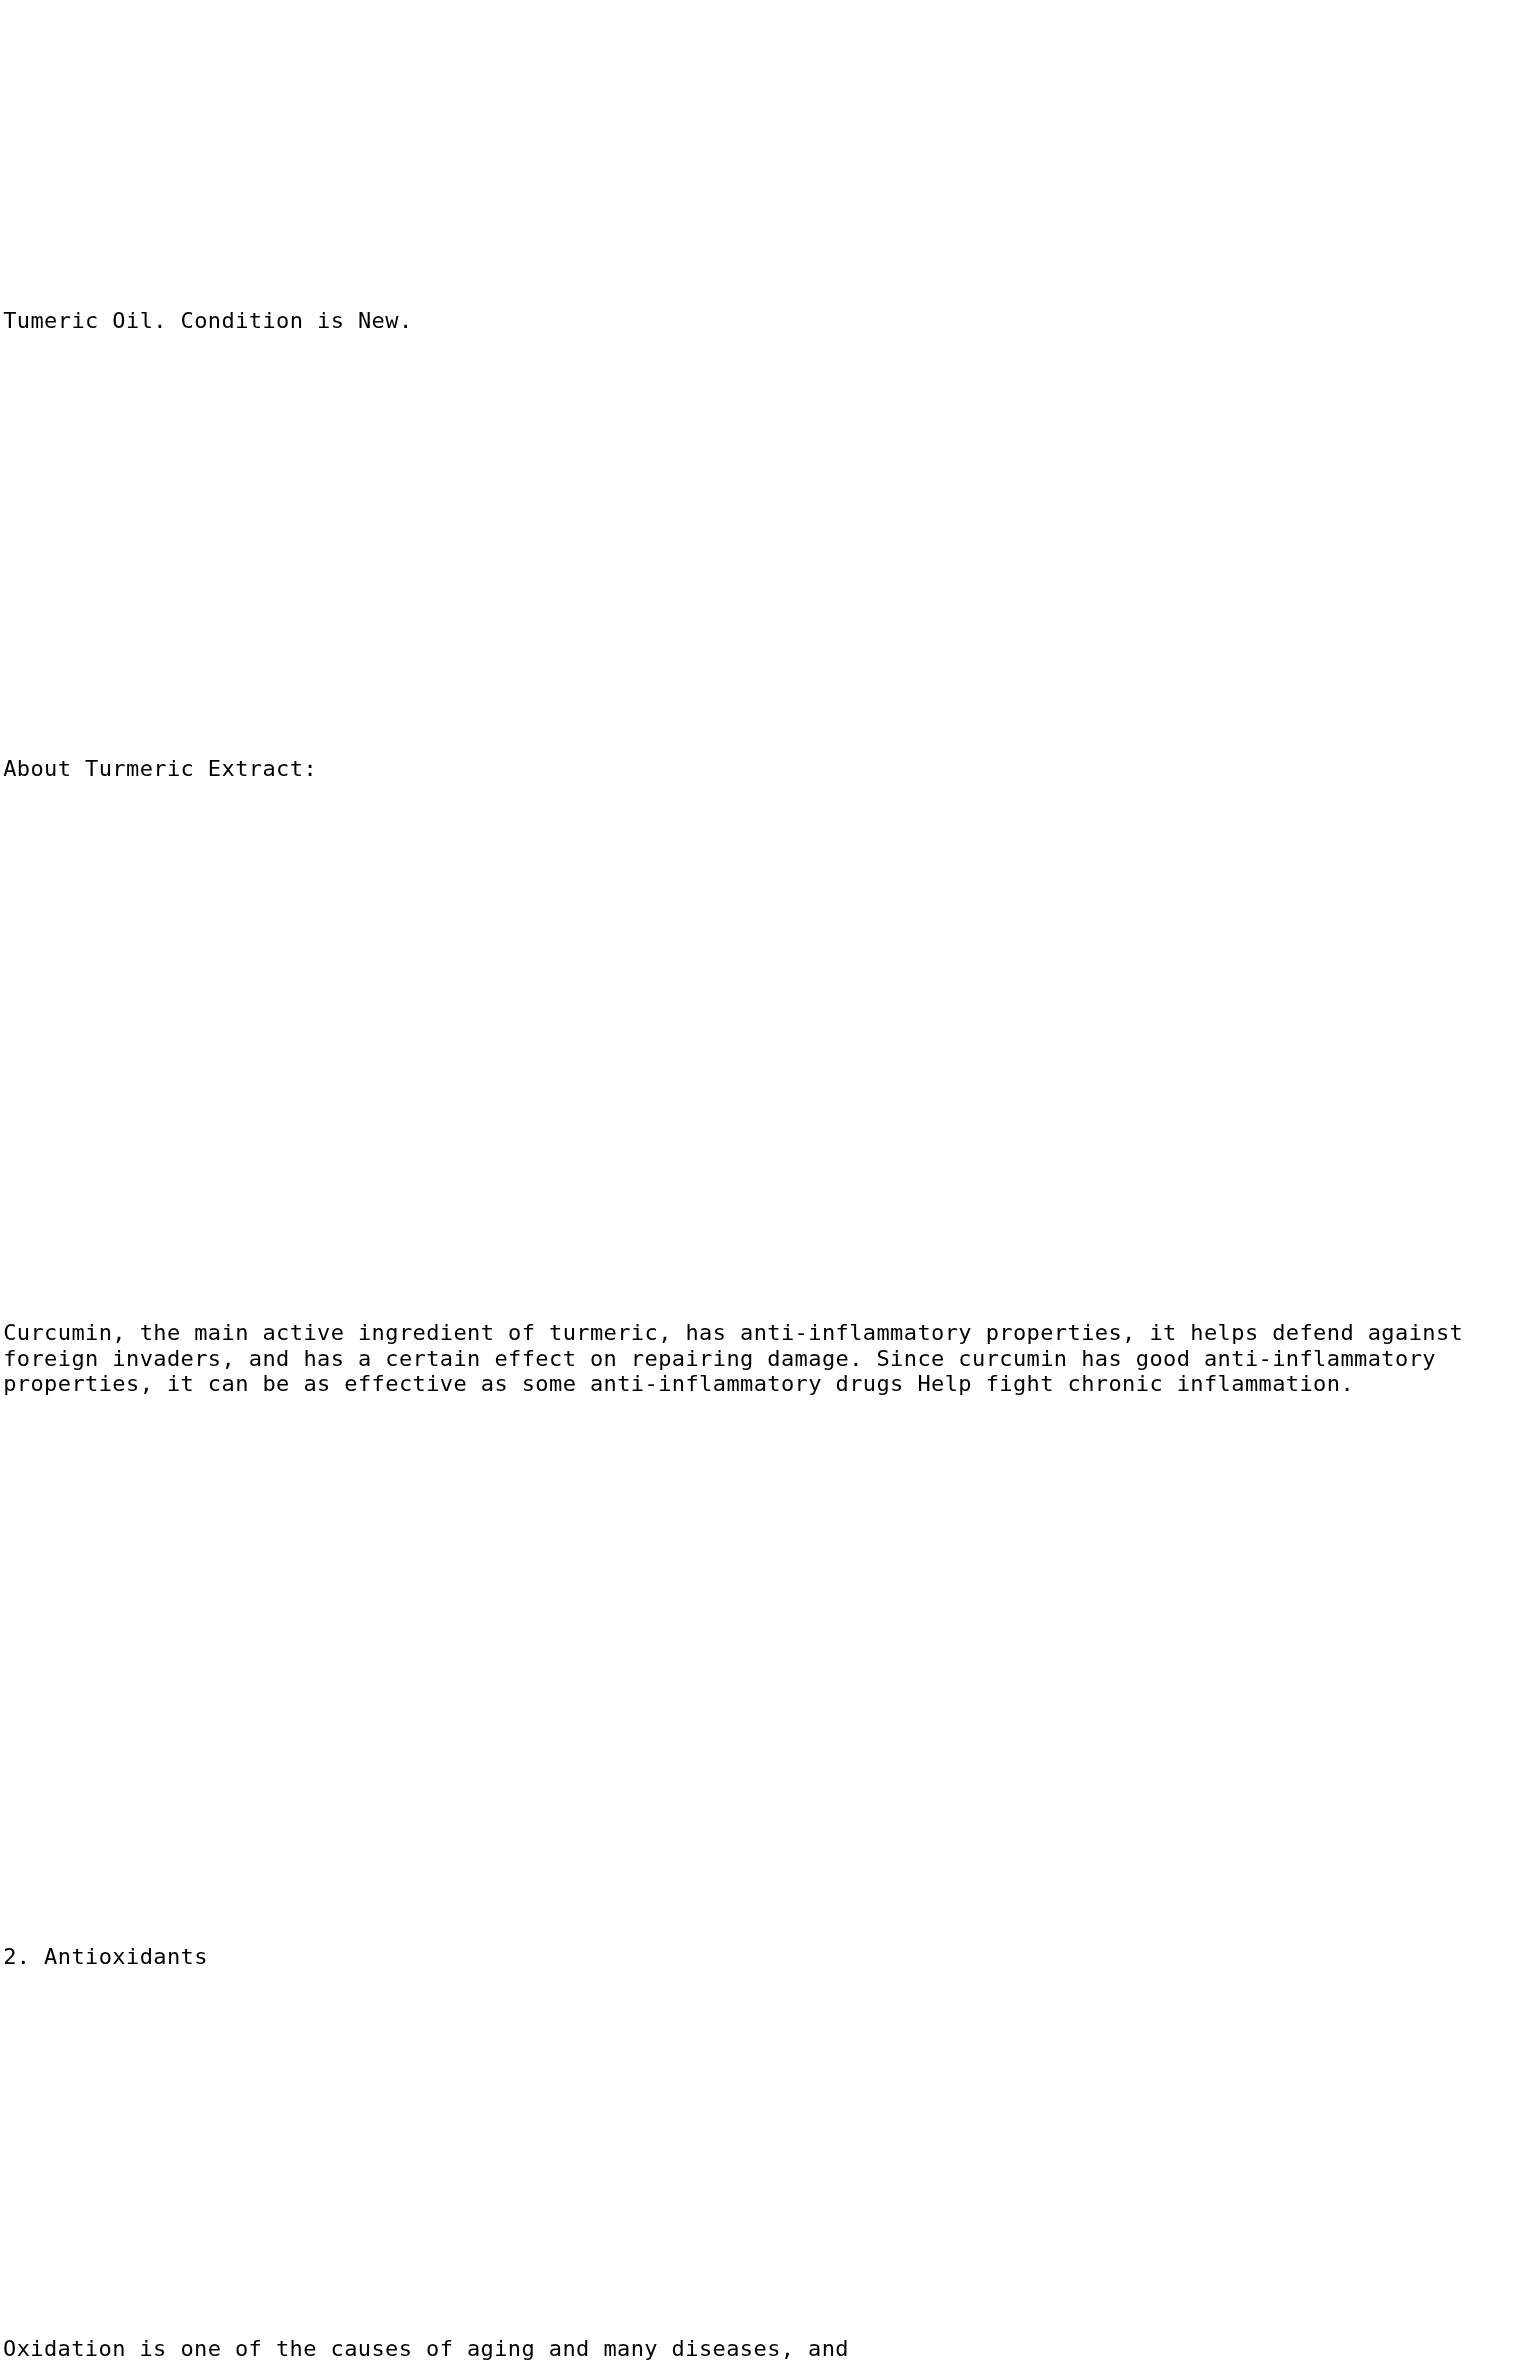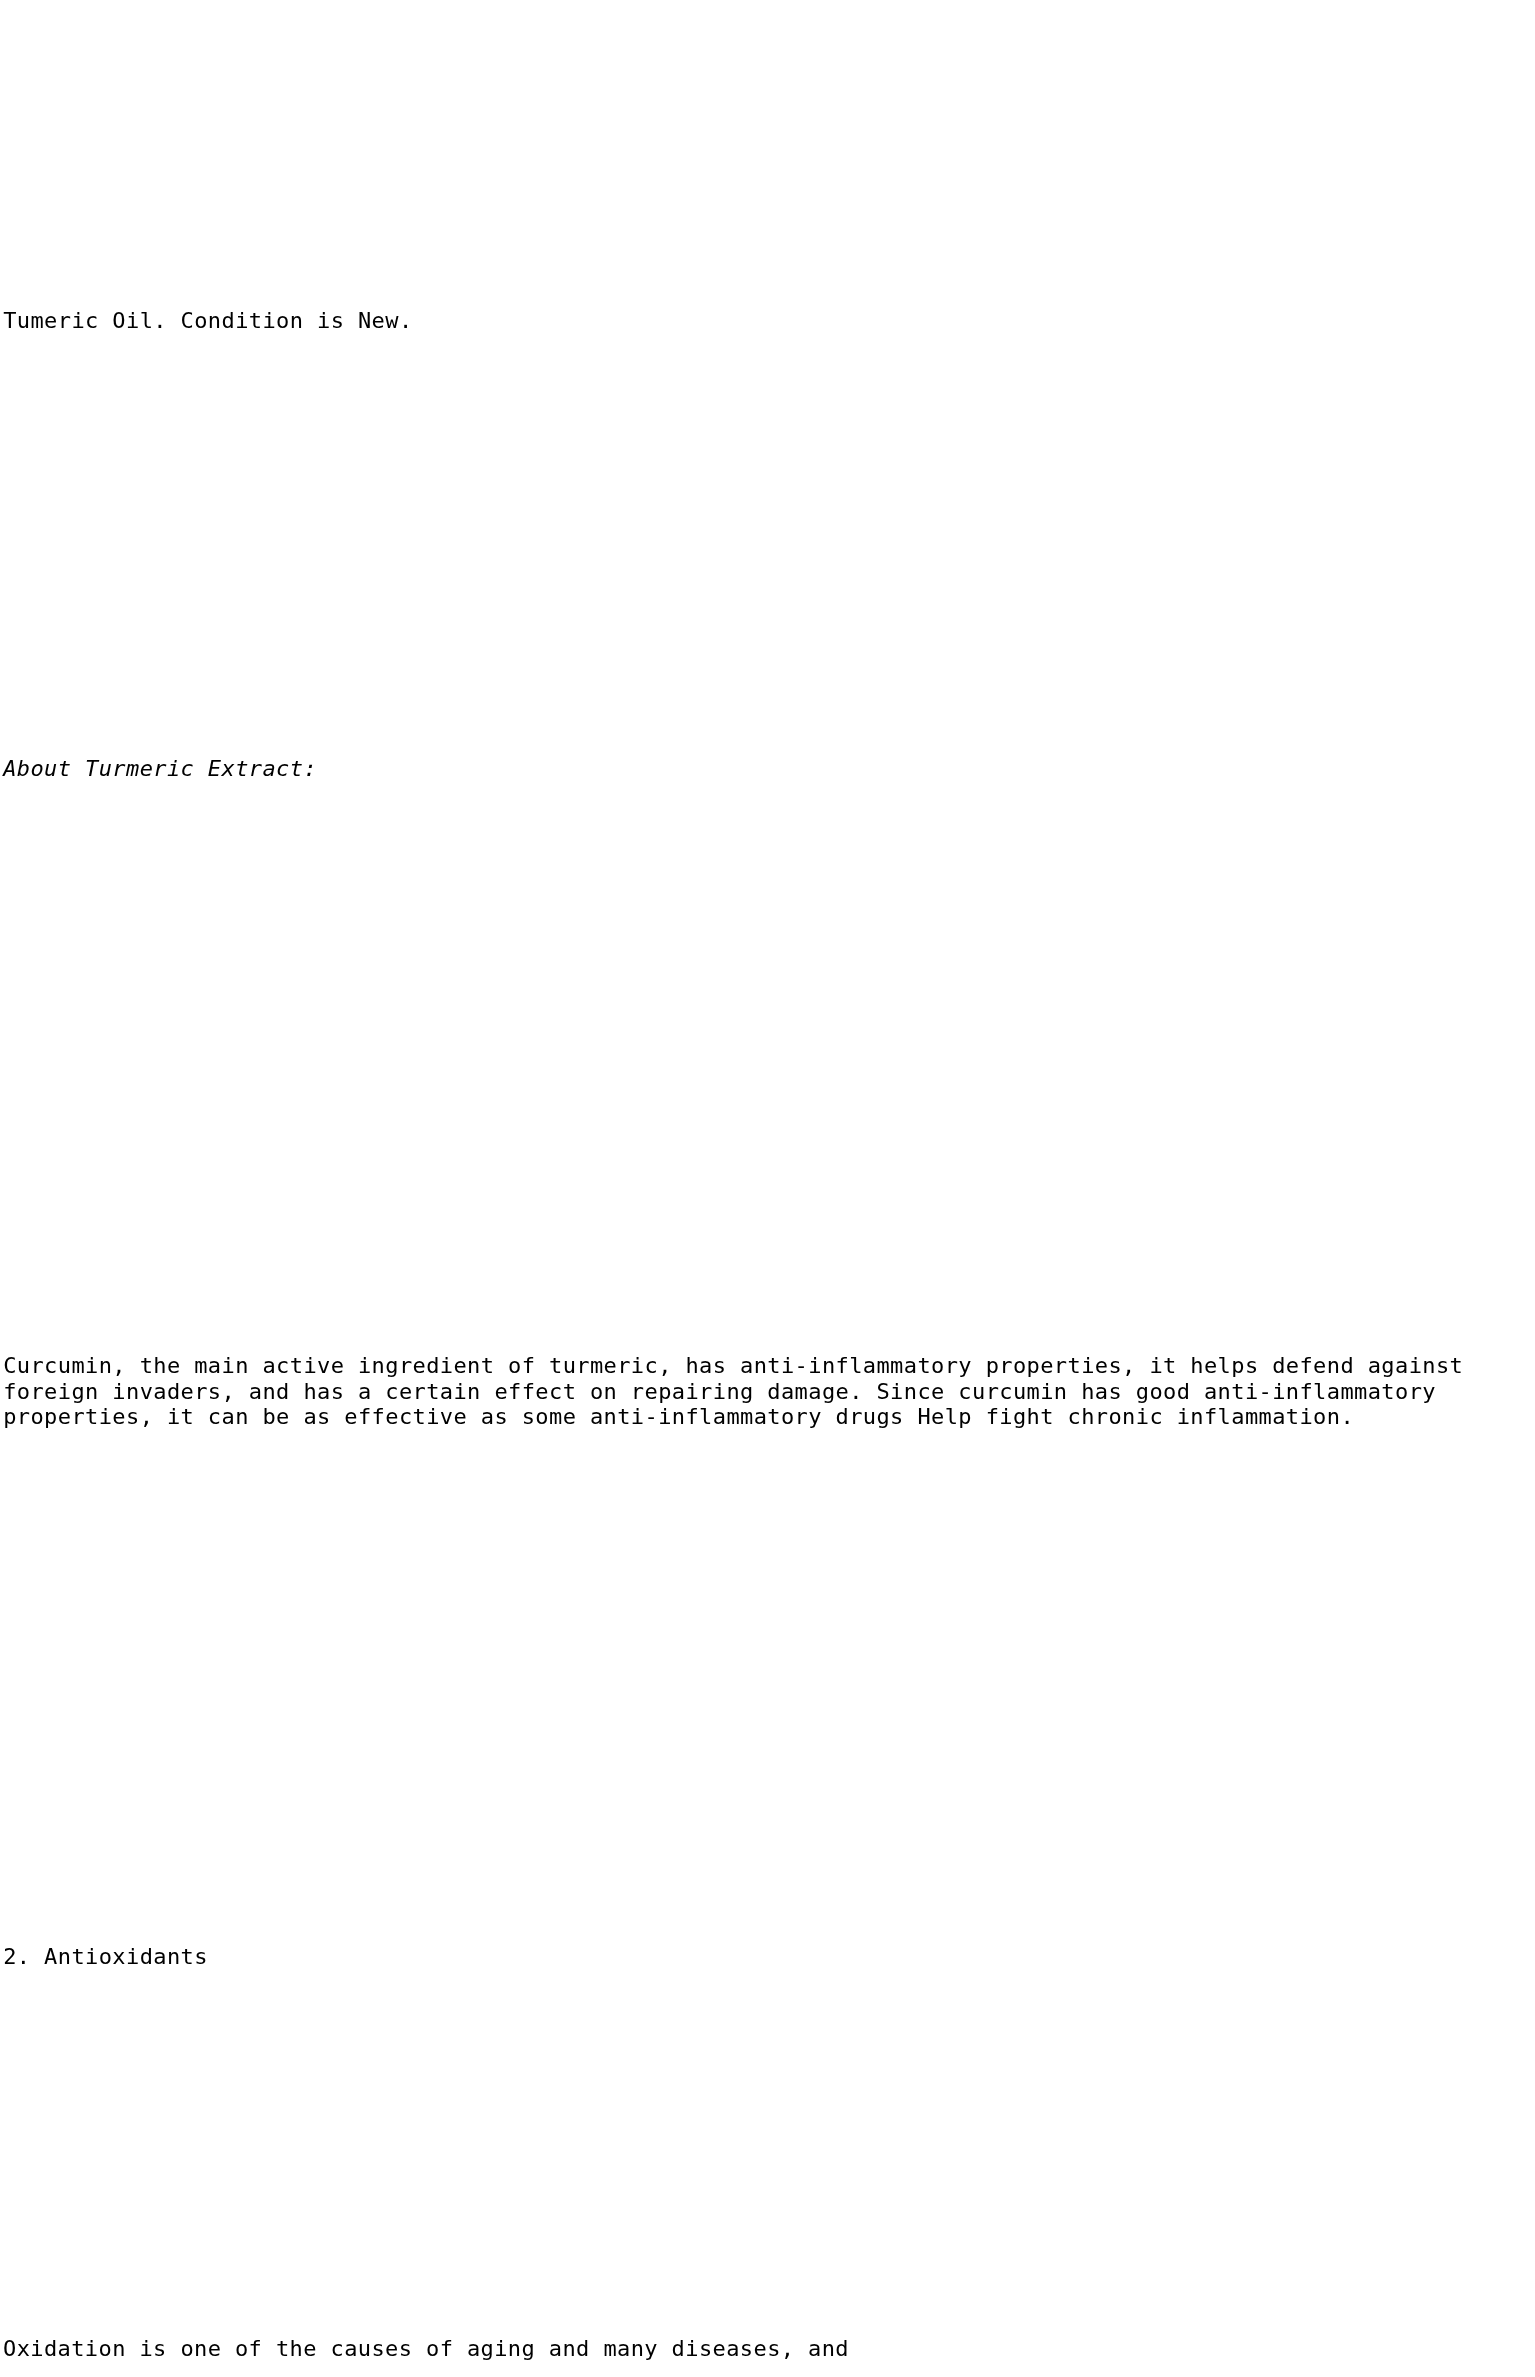--- a/index.html
+++ b/index.html
@@ -32,31 +32,30 @@
     position: absolute;
     top: 308px;
     left: 3.2px;
     width: 1523px;
   }
   .about {
     position: absolute;
     top: 756px;
     left: 3.2px;
     width: 1523px;
-    font-style: italic;
   }
   .h-anti {
     position: absolute;
     top: 1057px;
     left: 3.2px;
     width: 1523px;
   }
   .p-anti {
     position: absolute;
-    top: 1353px;
+    top: 1320px;
     left: 3.2px;
     width: 1529px;
     line-height: 1.17;
   }
   .h-antiox {
     position: absolute;
     top: 1944px;
     left: 3.2px;
     width: 1523px;
   }

